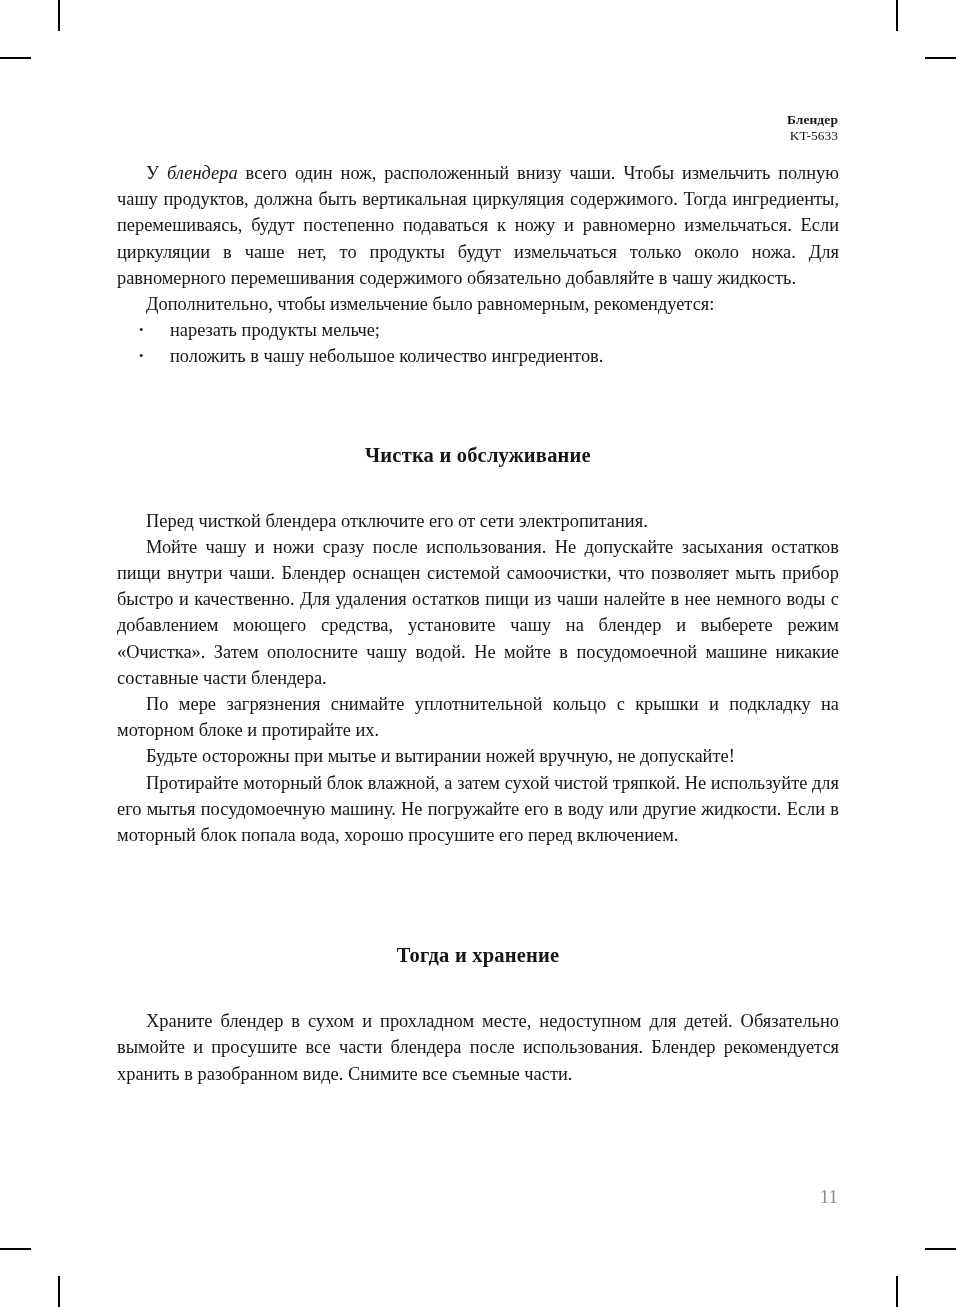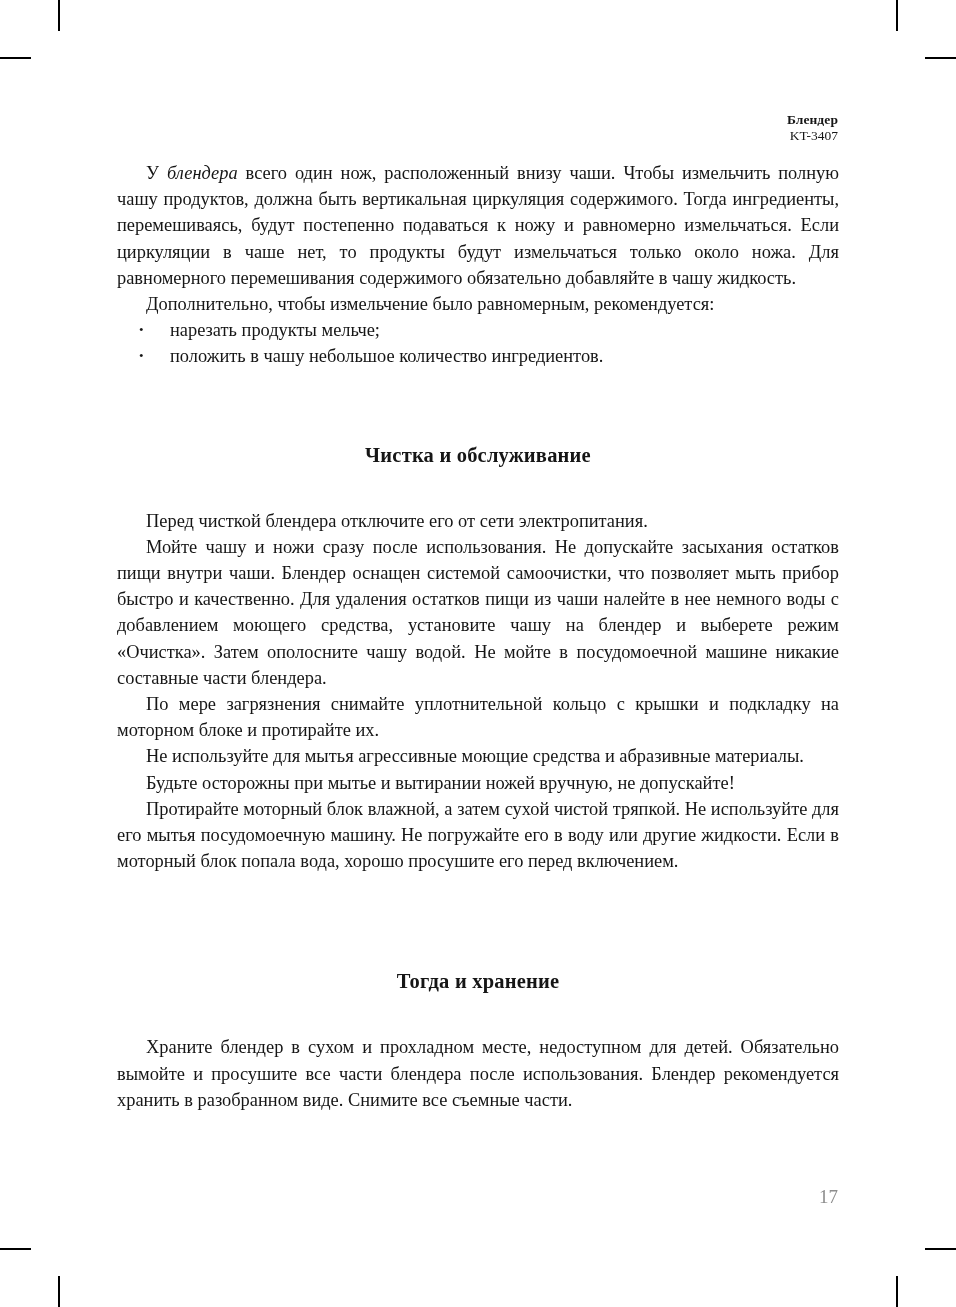--- a/index.html
+++ b/index.html
@@ -127,21 +127,21 @@
   <div class="crop h crop-tl-h"></div>
   <div class="crop v crop-tr-v"></div>
   <div class="crop h crop-tr-h"></div>
   <div class="crop v crop-bl-v"></div>
   <div class="crop h crop-bl-h"></div>
   <div class="crop v crop-br-v"></div>
   <div class="crop h crop-br-h"></div>
 
   <div id="runhead">
     <span class="rh-title">Блендер</span>
-    <span class="rh-model">KT-3407</span>
+    <span class="rh-model">KT-5633</span>
   </div>
 
   <div id="content">
 
 
     <p class="body indent">
       <span>У </span><em class="it">блендера</em><span> всего один нож, расположенный внизу чаши. Чтобы измельчить полную чашу продуктов, должна быть вертикальная циркуляция содержимого. Тогда ингредиенты, перемешиваясь, будут постепенно подаваться к ножу и равномерно измельчаться. Если циркуляции в чаше нет, то продукты будут измельчаться только около ножа. Для равномерного перемешивания содержимого обязательно добавляйте в чашу жидкость.</span>
     </p>
 
     <p class="body indent">Дополнительно, чтобы измельчение было равномерным, рекомендуется:</p>
@@ -159,29 +159,28 @@
 
     <div class="gap-after-list"></div>
 
     <h2 class="section">Чистка и обслуживание</h2>
 
     <div class="gap-after-h"></div>
 
     <p class="body indent">Перед чисткой блендера отключите его от сети электропитания.</p>
     <p class="body indent">Мойте чашу и ножи сразу после использования. Не допускайте засыхания остатков пищи внутри чаши. Блендер оснащен системой самоочистки, что позволяет мыть прибор быстро и качественно. Для удаления остатков пищи из чаши налейте в нее немного воды с добавлением моющего средства, установите чашу на блендер и выберете режим «Очистка». Затем ополосните чашу водой. Не мойте в посудомоечной машине никакие составные части блендера.</p>
     <p class="body indent">По мере загрязнения снимайте уплотнительной кольцо с крышки и подкладку на моторном блоке и протирайте их.</p>
-    <p class="body indent">Не используйте для мытья агрессивные моющие средства и абразивные материалы.</p>
     <p class="body indent">Будьте осторожны при мытье и вытирании ножей вручную, не допускайте!</p>
     <p class="body indent">Протирайте моторный блок влажной, а затем сухой чистой тряпкой. Не используйте для его мытья посудомоечную машину. Не погружайте его в воду или другие жидкости. Если в моторный блок попала вода, хорошо просушите его перед включением.</p>
 
     <div class="gap-before-h2"></div>
 
     <h2 class="section">Тогда и хранение</h2>
 
     <div class="gap-after-h"></div>
 
     <p class="body indent">Храните блендер в сухом и прохладном месте, недоступном для детей. Обязательно вымойте и просушите все части блендера после использования. Блендер рекомендуется хранить в разобранном виде. Снимите все съемные части.</p>
 
   </div>
 
-  <div id="folio">17</div>
+  <div id="folio">11</div>
 
 </div>
 
 </body></html>

